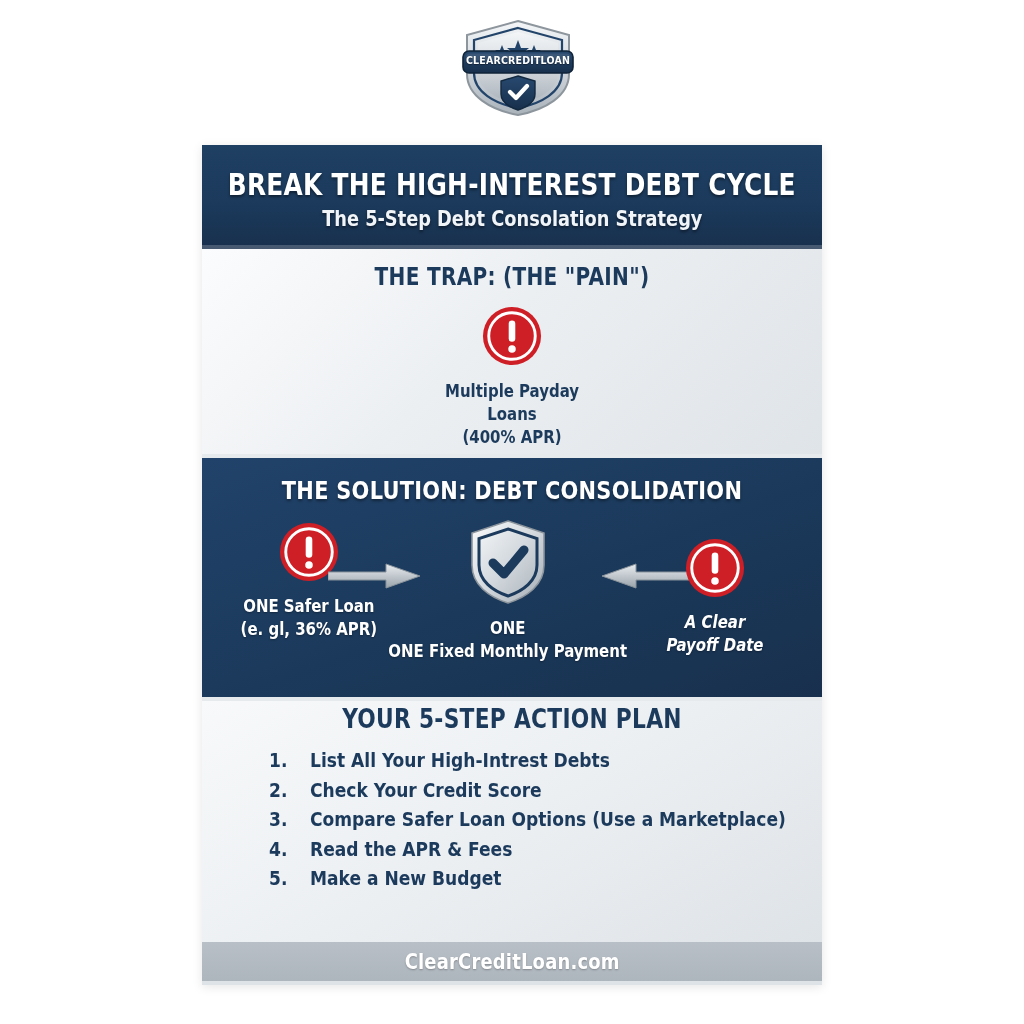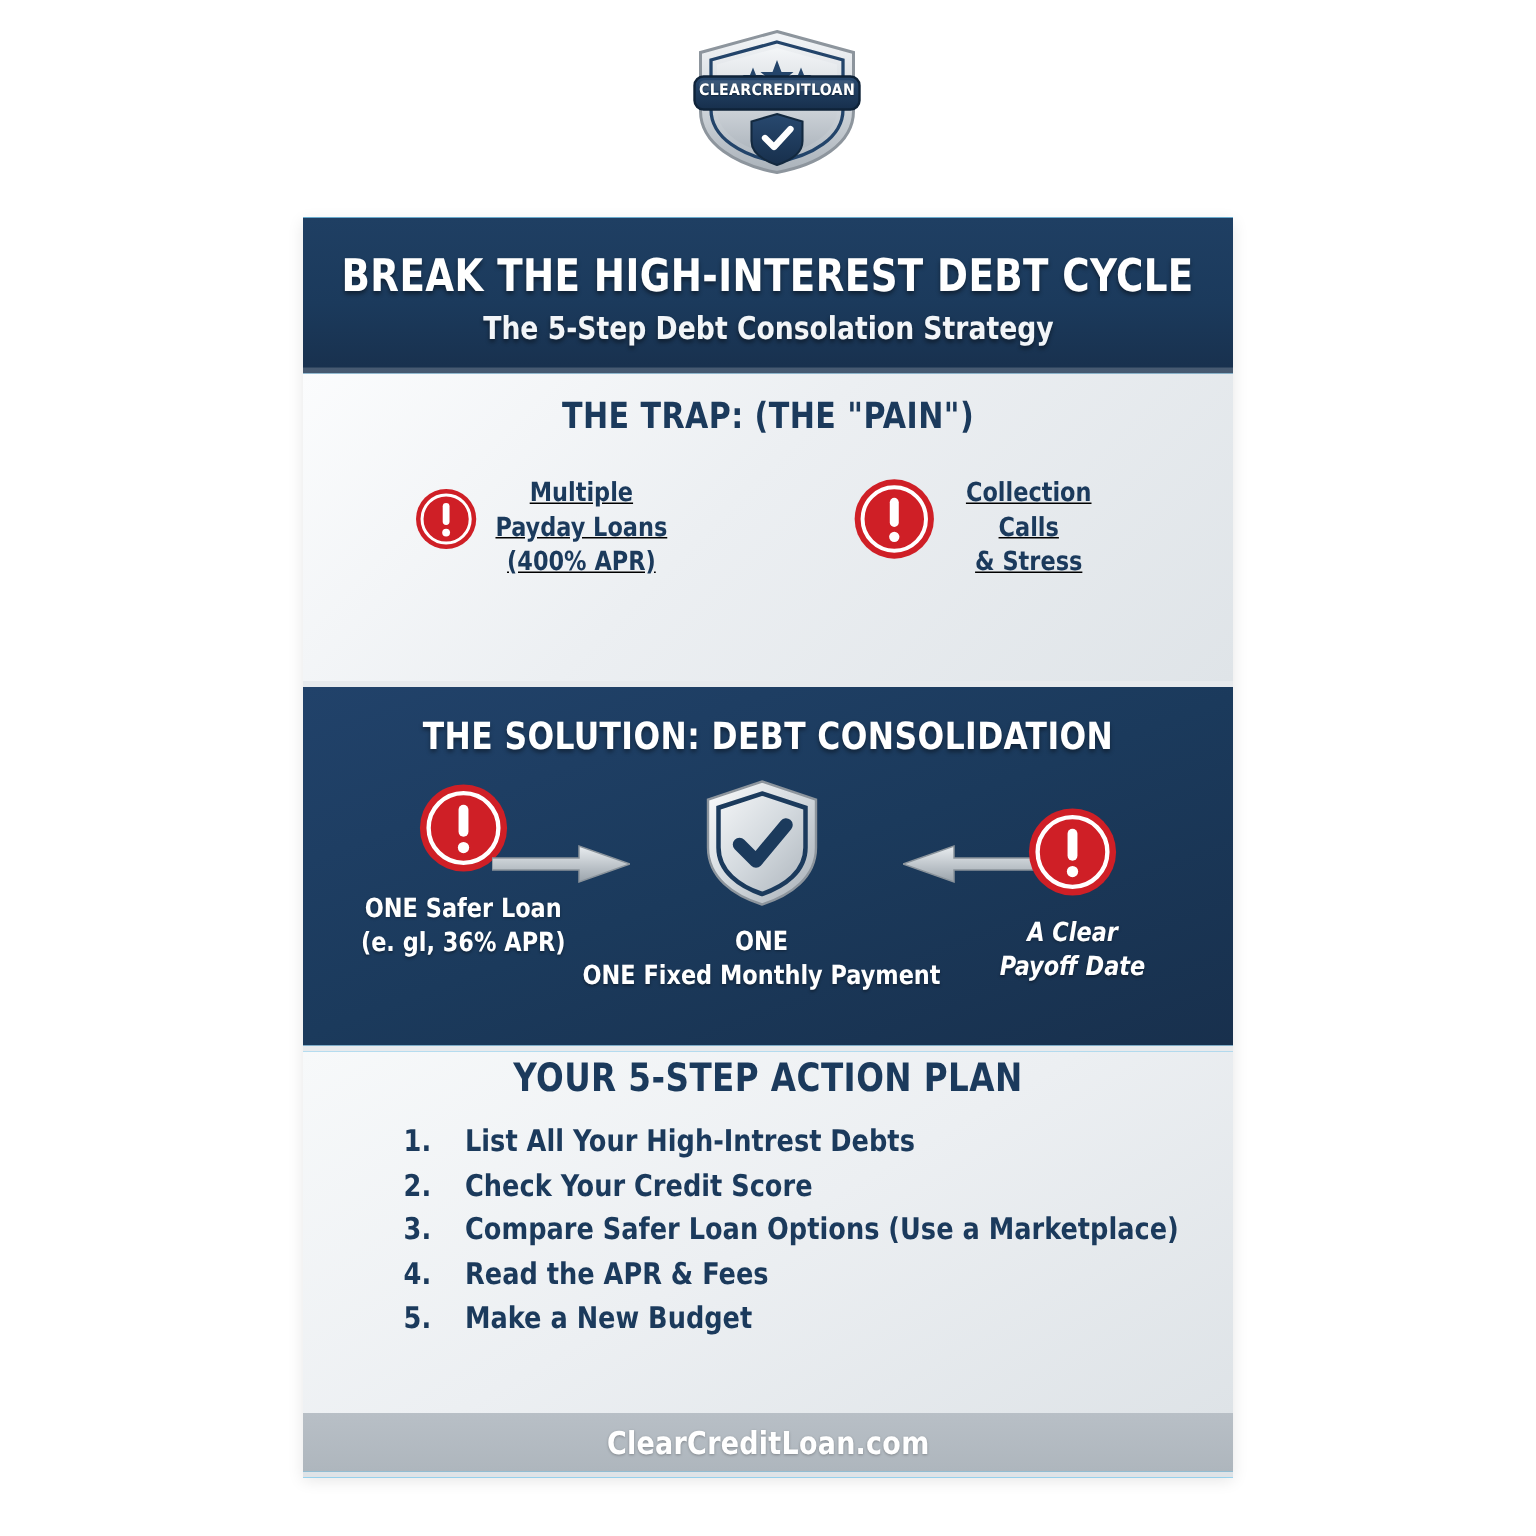--- a/index.html
+++ b/index.html
@@ -42,21 +42,21 @@
     font-family: "Liberation Sans", sans-serif;
     text-shadow: 0 1px 1px rgba(0,0,0,0.4);
     pointer-events: none;
   }
 
   
   .poster {
     position: absolute;
     left: 202px; top: 145px;
     width: 620px; height: 840px;
-    background: #0ea5e9;
+    background: #a16207;
     box-shadow: 0 2px 10px rgba(0,0,0,0.10);
     overflow: hidden;
   }
 
   
   .cond {
     font-family: "Liberation Sans Narrow", "DejaVu Sans Condensed", "Liberation Sans", sans-serif;
     font-weight: bold;
     font-stretch: condensed;
     transform-origin: center center;
@@ -117,22 +117,22 @@
   .trio {
     display: flex;
     justify-content: space-around;
     align-items: flex-start;
     margin-top: 14px;
     padding: 0 18px;
   }
   .trio-col {
     width: 180px;
     display: flex;
+    flex-direction: column;
     align-items: center;
-    text-decoration: underline;
   }
   .alert-icon { width: 62px; height: 62px; display: block; }
   .trio-label {
     margin-top: 13px;
     text-align: center;
     color: #1b3a5c;
     font-size: 17.5px;
     line-height: 1.30;
     transform: scaleX(0.95);
   }
@@ -314,32 +314,20 @@
             <circle cx="32" cy="32" r="24" fill="none" stroke="#ffffff" stroke-width="3"></circle>
             <rect x="28.6" y="16" width="6.8" height="22" rx="3.4" fill="#ffffff"></rect>
             <circle cx="32" cy="45.5" r="3.9" fill="#ffffff"></circle>
           </svg>
           <div class="trio-label cond">
             <span>Multiple Payday Loans</span><br>
             <span>(400% APR)</span>
           </div>
         </div>
 
-        <div class="trio-col">
-          <svg class="alert-icon" viewBox="0 0 64 64" aria-hidden="true">
-            <circle cx="32" cy="32" r="30" fill="#cf1f26"></circle>
-            <circle cx="32" cy="32" r="24" fill="none" stroke="#ffffff" stroke-width="3"></circle>
-            <rect x="28.6" y="16" width="6.8" height="22" rx="3.4" fill="#ffffff"></rect>
-            <circle cx="32" cy="45.5" r="3.9" fill="#ffffff"></circle>
-          </svg>
-          <div class="trio-label cond">
-            <span>Collection Calls</span><br>
-            <span>&amp; Stress</span>
-          </div>
-        </div>
 
 
       </div>
     </div>
 
     <div class="solution">
       <div class="section-title-light cond">THE SOLUTION: DEBT CONSOLIDATION</div>
 
       <div class="sol-row">
 

